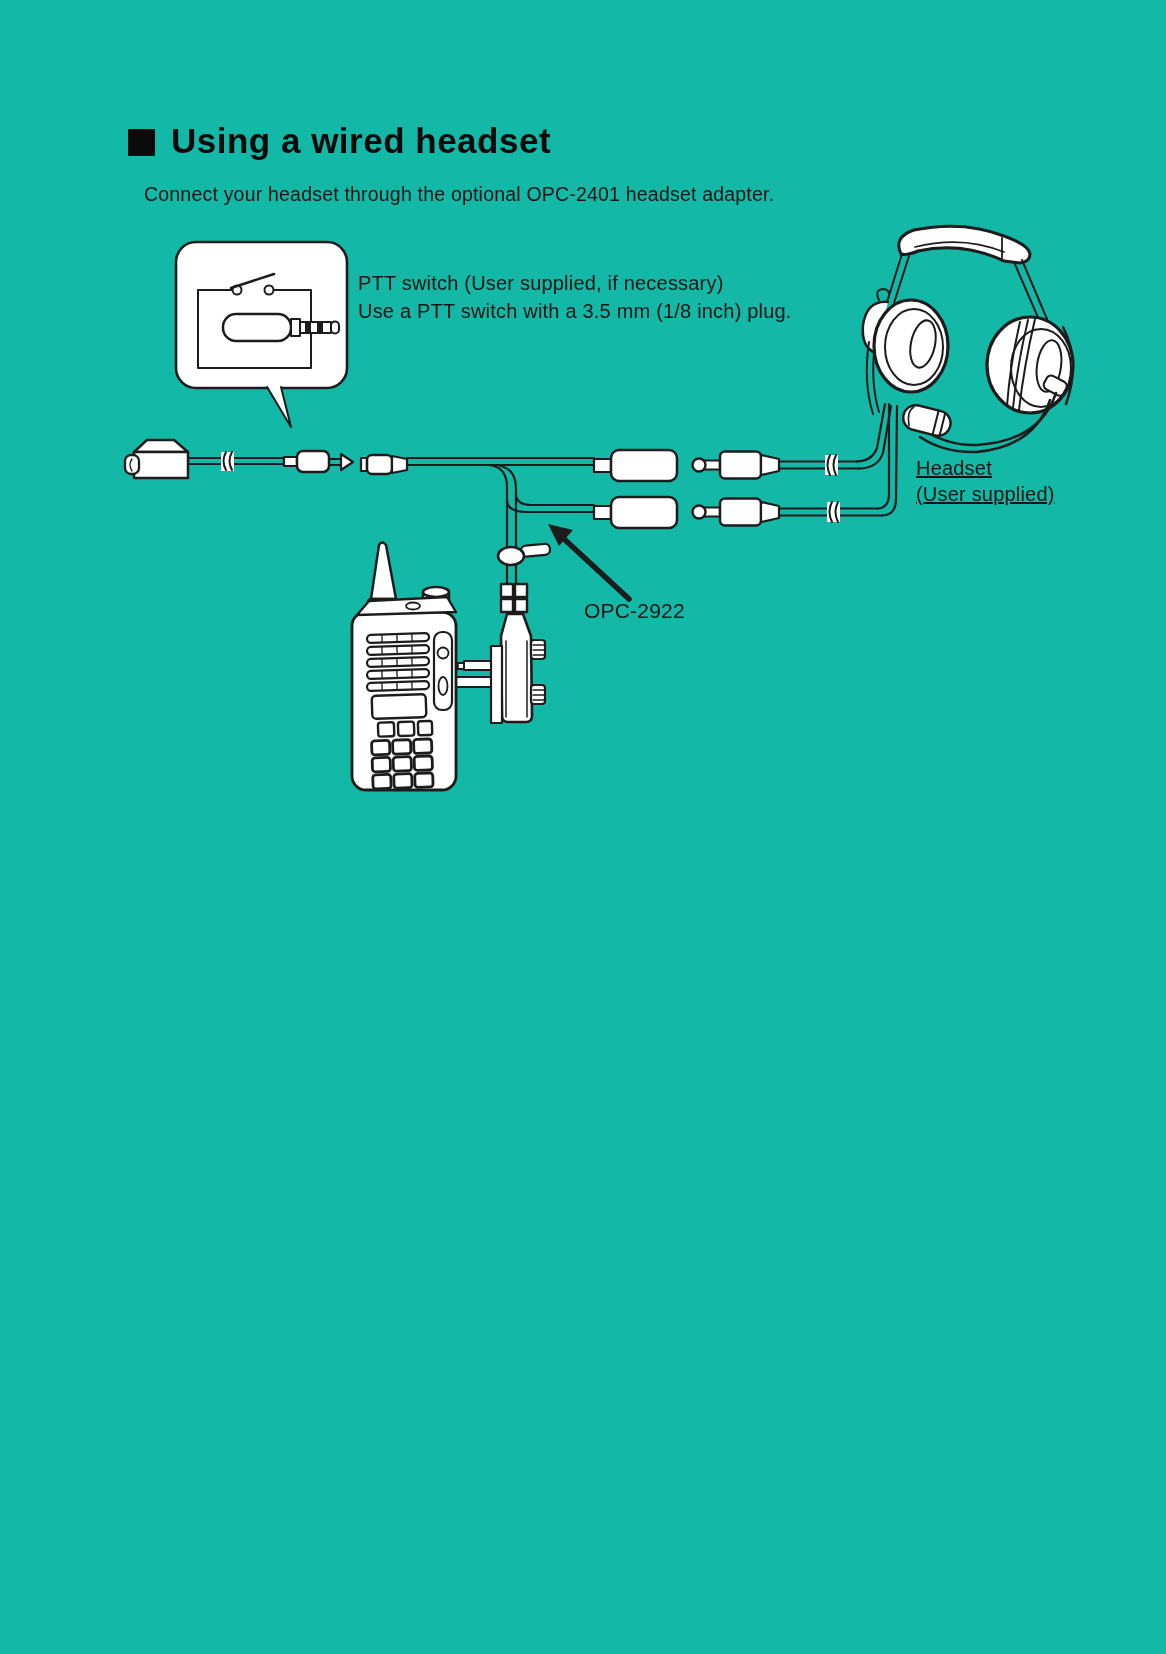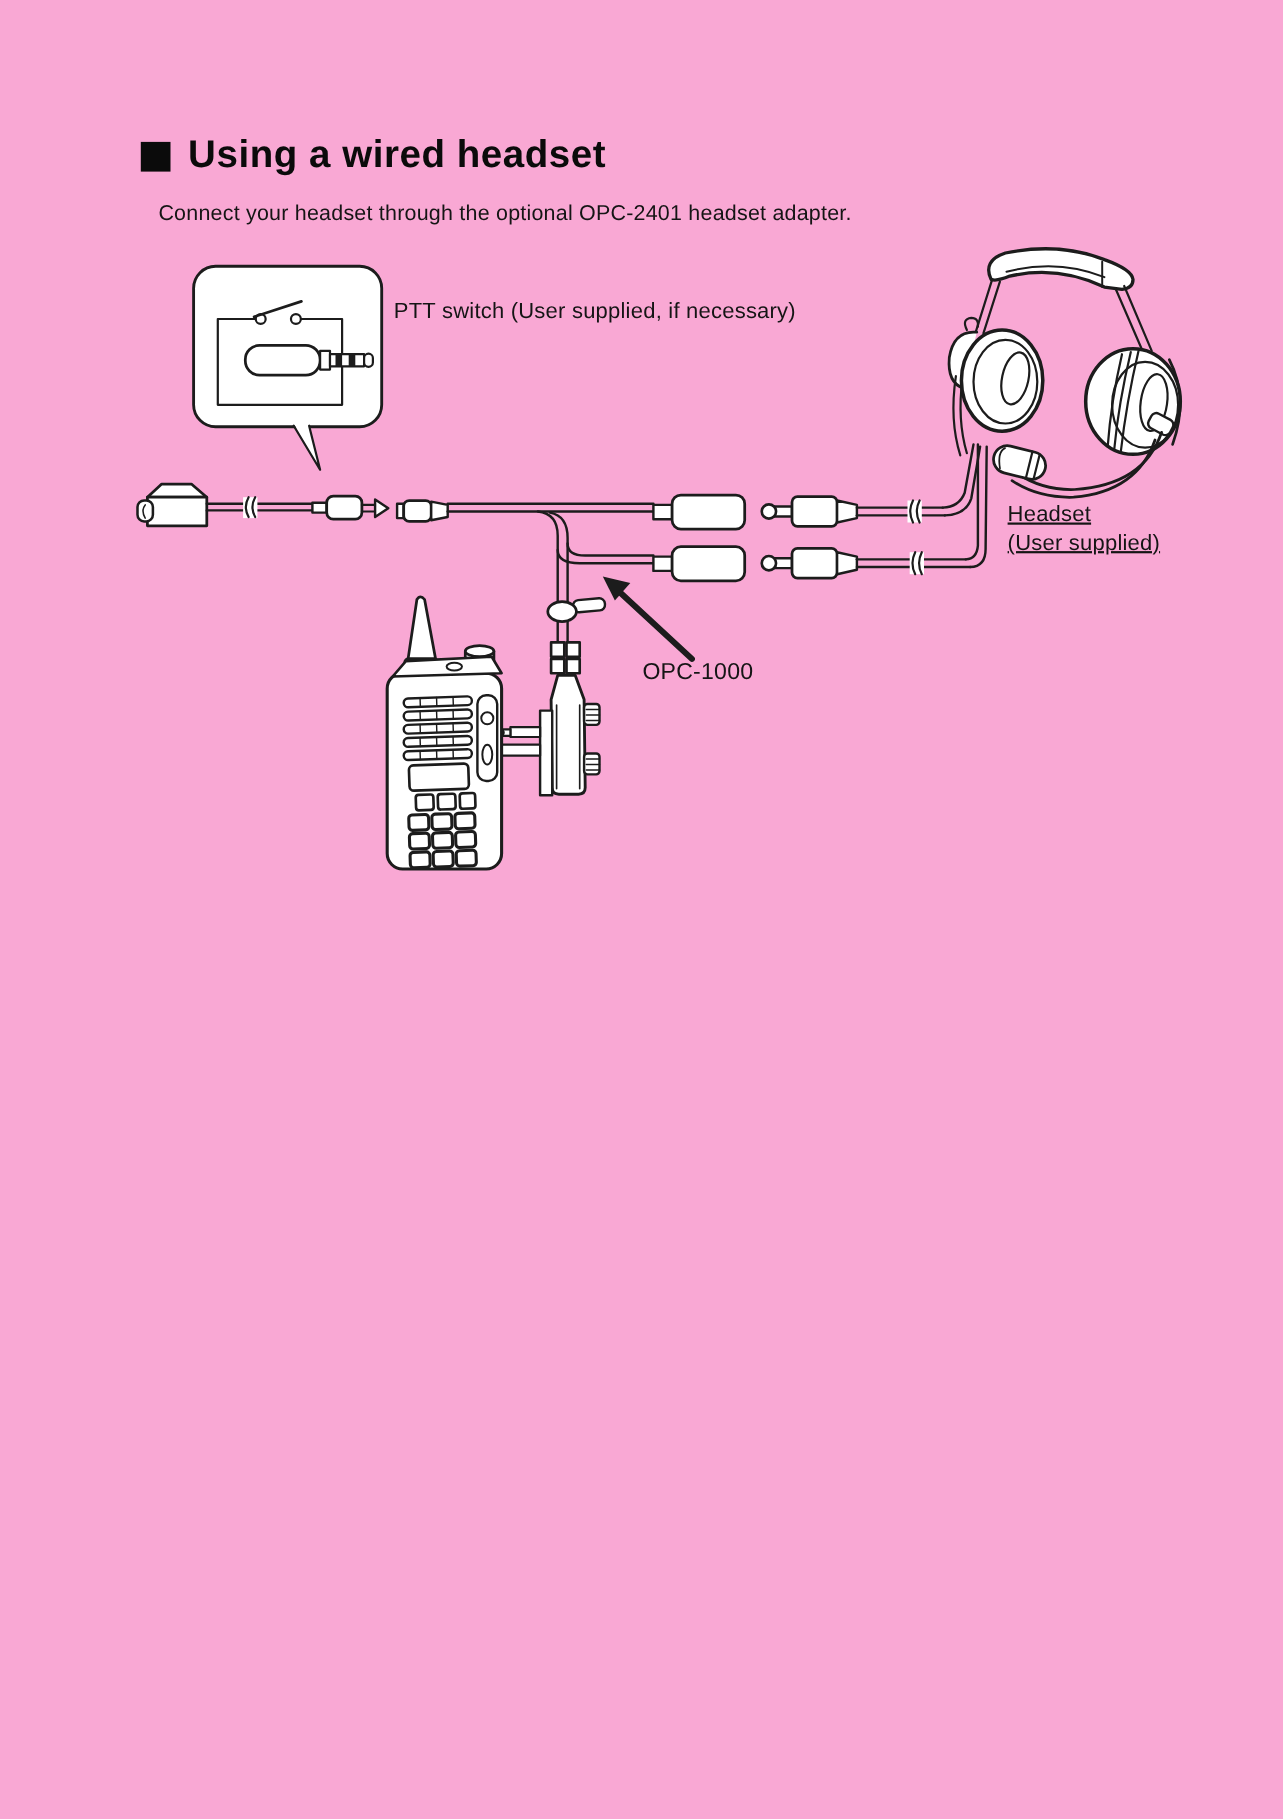--- a/index.html
+++ b/index.html
@@ -1,19 +1,19 @@
 <!DOCTYPE html>
 <html><head>
 <meta charset="utf-8">
 <style>
   html,body{margin:0;padding:0;background:#e8e8e8;}
   .page{
     position:relative;
     width:1166px;height:1654px;
-    background:#f9a8d4;
+    background:#14b8a6;
     font-family:"Liberation Sans", sans-serif;
     color:#111;
     overflow:hidden;
     margin:0 auto;
   }
   .title-row{
     position:absolute;left:128px;top:121px;
     display:flex;align-items:center;gap:16px;
   }
   .title-square{
@@ -300,23 +300,24 @@
       </g>
 
       <g>
         <line x1="629" y1="599" x2="563" y2="538" stroke-width="5.5"></line>
         <polygon points="548,524 573,530 559,546" fill="#1c1c1c" stroke="none"></polygon>
       </g>
     </svg>
 
     <div class="dlabel ptt-note">
       <div>PTT switch (User supplied, if necessary)</div>
+      <div>Use a PTT switch with a 3.5 mm (1/8 inch) plug.</div>
     </div>
 
     <div class="dlabel headset-label">
       <div>Headset</div>
       <div>(User supplied)</div>
     </div>
 
-    <div class="dlabel opc-label">OPC-1000</div>
+    <div class="dlabel opc-label">OPC-2922</div>
   </div>
 
 </div>
 
 </body></html>

